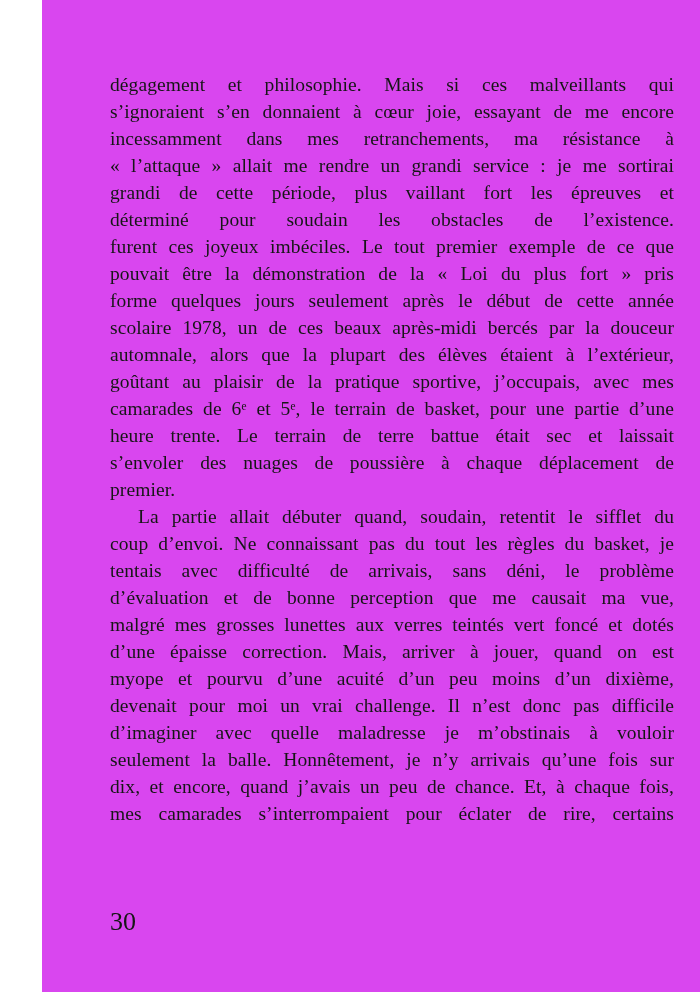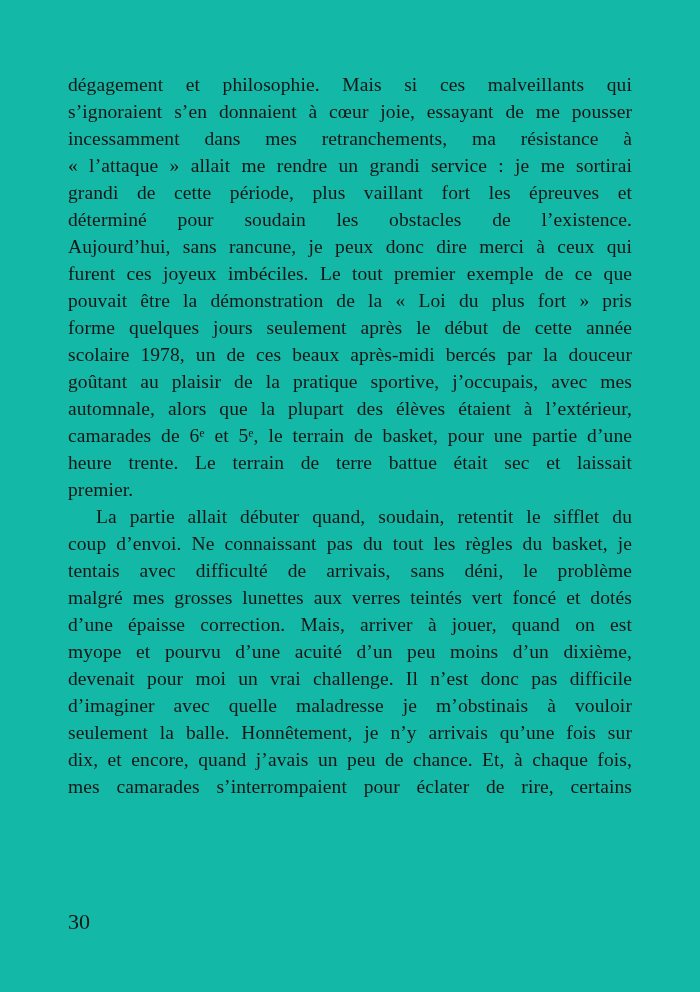--- a/index.html
+++ b/index.html
@@ -11,21 +11,22 @@
     height: 992px;
     background: #ffffff;
     position: relative;
     overflow: hidden;
     font-family: "Liberation Serif", "DejaVu Serif", serif;
     color: #161616;
   }
   .page {
     position: absolute;
     inset: 0;
-    background: #14b8a6;
+    background: #d946ef;
+    margin-left: 42px;
   }
   .text-block {
     position: absolute;
     left: 68px;
     top: 71px;
     width: 564px;
   }
   .line {
     font-size: 19.5px;
     line-height: 27px;
@@ -40,48 +41,49 @@
     text-align-last: left;
     white-space: normal;
   }
   .line.indent {
     text-indent: 28px;
   }
   .page-number {
     position: absolute;
     left: 68px;
     top: 908px;
-    font-size: 22px;
+    font-size: 26px;
     line-height: 27px;
   }
 </style>
 </head>
 <body>
 
 <div class="page">
   <div class="text-block">
       <div class="line">dégagement et philosophie. Mais si ces malveillants qui</div>
-      <div class="line">s’ignoraient s’en donnaient à cœur joie, essayant de me pousser</div>
+      <div class="line">s’ignoraient s’en donnaient à cœur joie, essayant de me encore</div>
       <div class="line">incessamment dans mes retranchements, ma résistance à</div>
       <div class="line">« l’attaque » allait me rendre un grandi service : je me sortirai</div>
       <div class="line">grandi de cette période, plus vaillant fort les épreuves et</div>
       <div class="line">déterminé pour soudain les obstacles de l’existence.</div>
-      <div class="line">Aujourd’hui, sans rancune, je peux donc dire merci à ceux qui</div>
       <div class="line">furent ces joyeux imbéciles. Le tout premier exemple de ce que</div>
       <div class="line">pouvait être la démonstration de la « Loi du plus fort » pris</div>
       <div class="line">forme quelques jours seulement après le début de cette année</div>
       <div class="line">scolaire 1978, un de ces beaux après-midi bercés par la douceur</div>
+      <div class="line">automnale, alors que la plupart des élèves étaient à l’extérieur,</div>
       <div class="line">goûtant au plaisir de la pratique sportive, j’occupais, avec mes</div>
-      <div class="line">automnale, alors que la plupart des élèves étaient à l’extérieur,</div>
       <div class="line">camarades de 6ᵉ et 5ᵉ, le terrain de basket, pour une partie d’une</div>
       <div class="line">heure trente. Le terrain de terre battue était sec et laissait</div>
+      <div class="line">s’envoler des nuages de poussière à chaque déplacement de</div>
       <div class="line para-end">premier.</div>
       <div class="line indent">La partie allait débuter quand, soudain, retentit le sifflet du</div>
       <div class="line">coup d’envoi. Ne connaissant pas du tout les règles du basket, je</div>
       <div class="line">tentais avec difficulté de arrivais, sans déni, le problème</div>
+      <div class="line">d’évaluation et de bonne perception que me causait ma vue,</div>
       <div class="line">malgré mes grosses lunettes aux verres teintés vert foncé et dotés</div>
       <div class="line">d’une épaisse correction. Mais, arriver à jouer, quand on est</div>
       <div class="line">myope et pourvu d’une acuité d’un peu moins d’un dixième,</div>
       <div class="line">devenait pour moi un vrai challenge. Il n’est donc pas difficile</div>
       <div class="line">d’imaginer avec quelle maladresse je m’obstinais à vouloir</div>
       <div class="line">seulement la balle. Honnêtement, je n’y arrivais qu’une fois sur</div>
       <div class="line">dix, et encore, quand j’avais un peu de chance. Et, à chaque fois,</div>
       <div class="line">mes camarades s’interrompaient pour éclater de rire, certains</div>
     </div>
   <div class="page-number">30</div>

